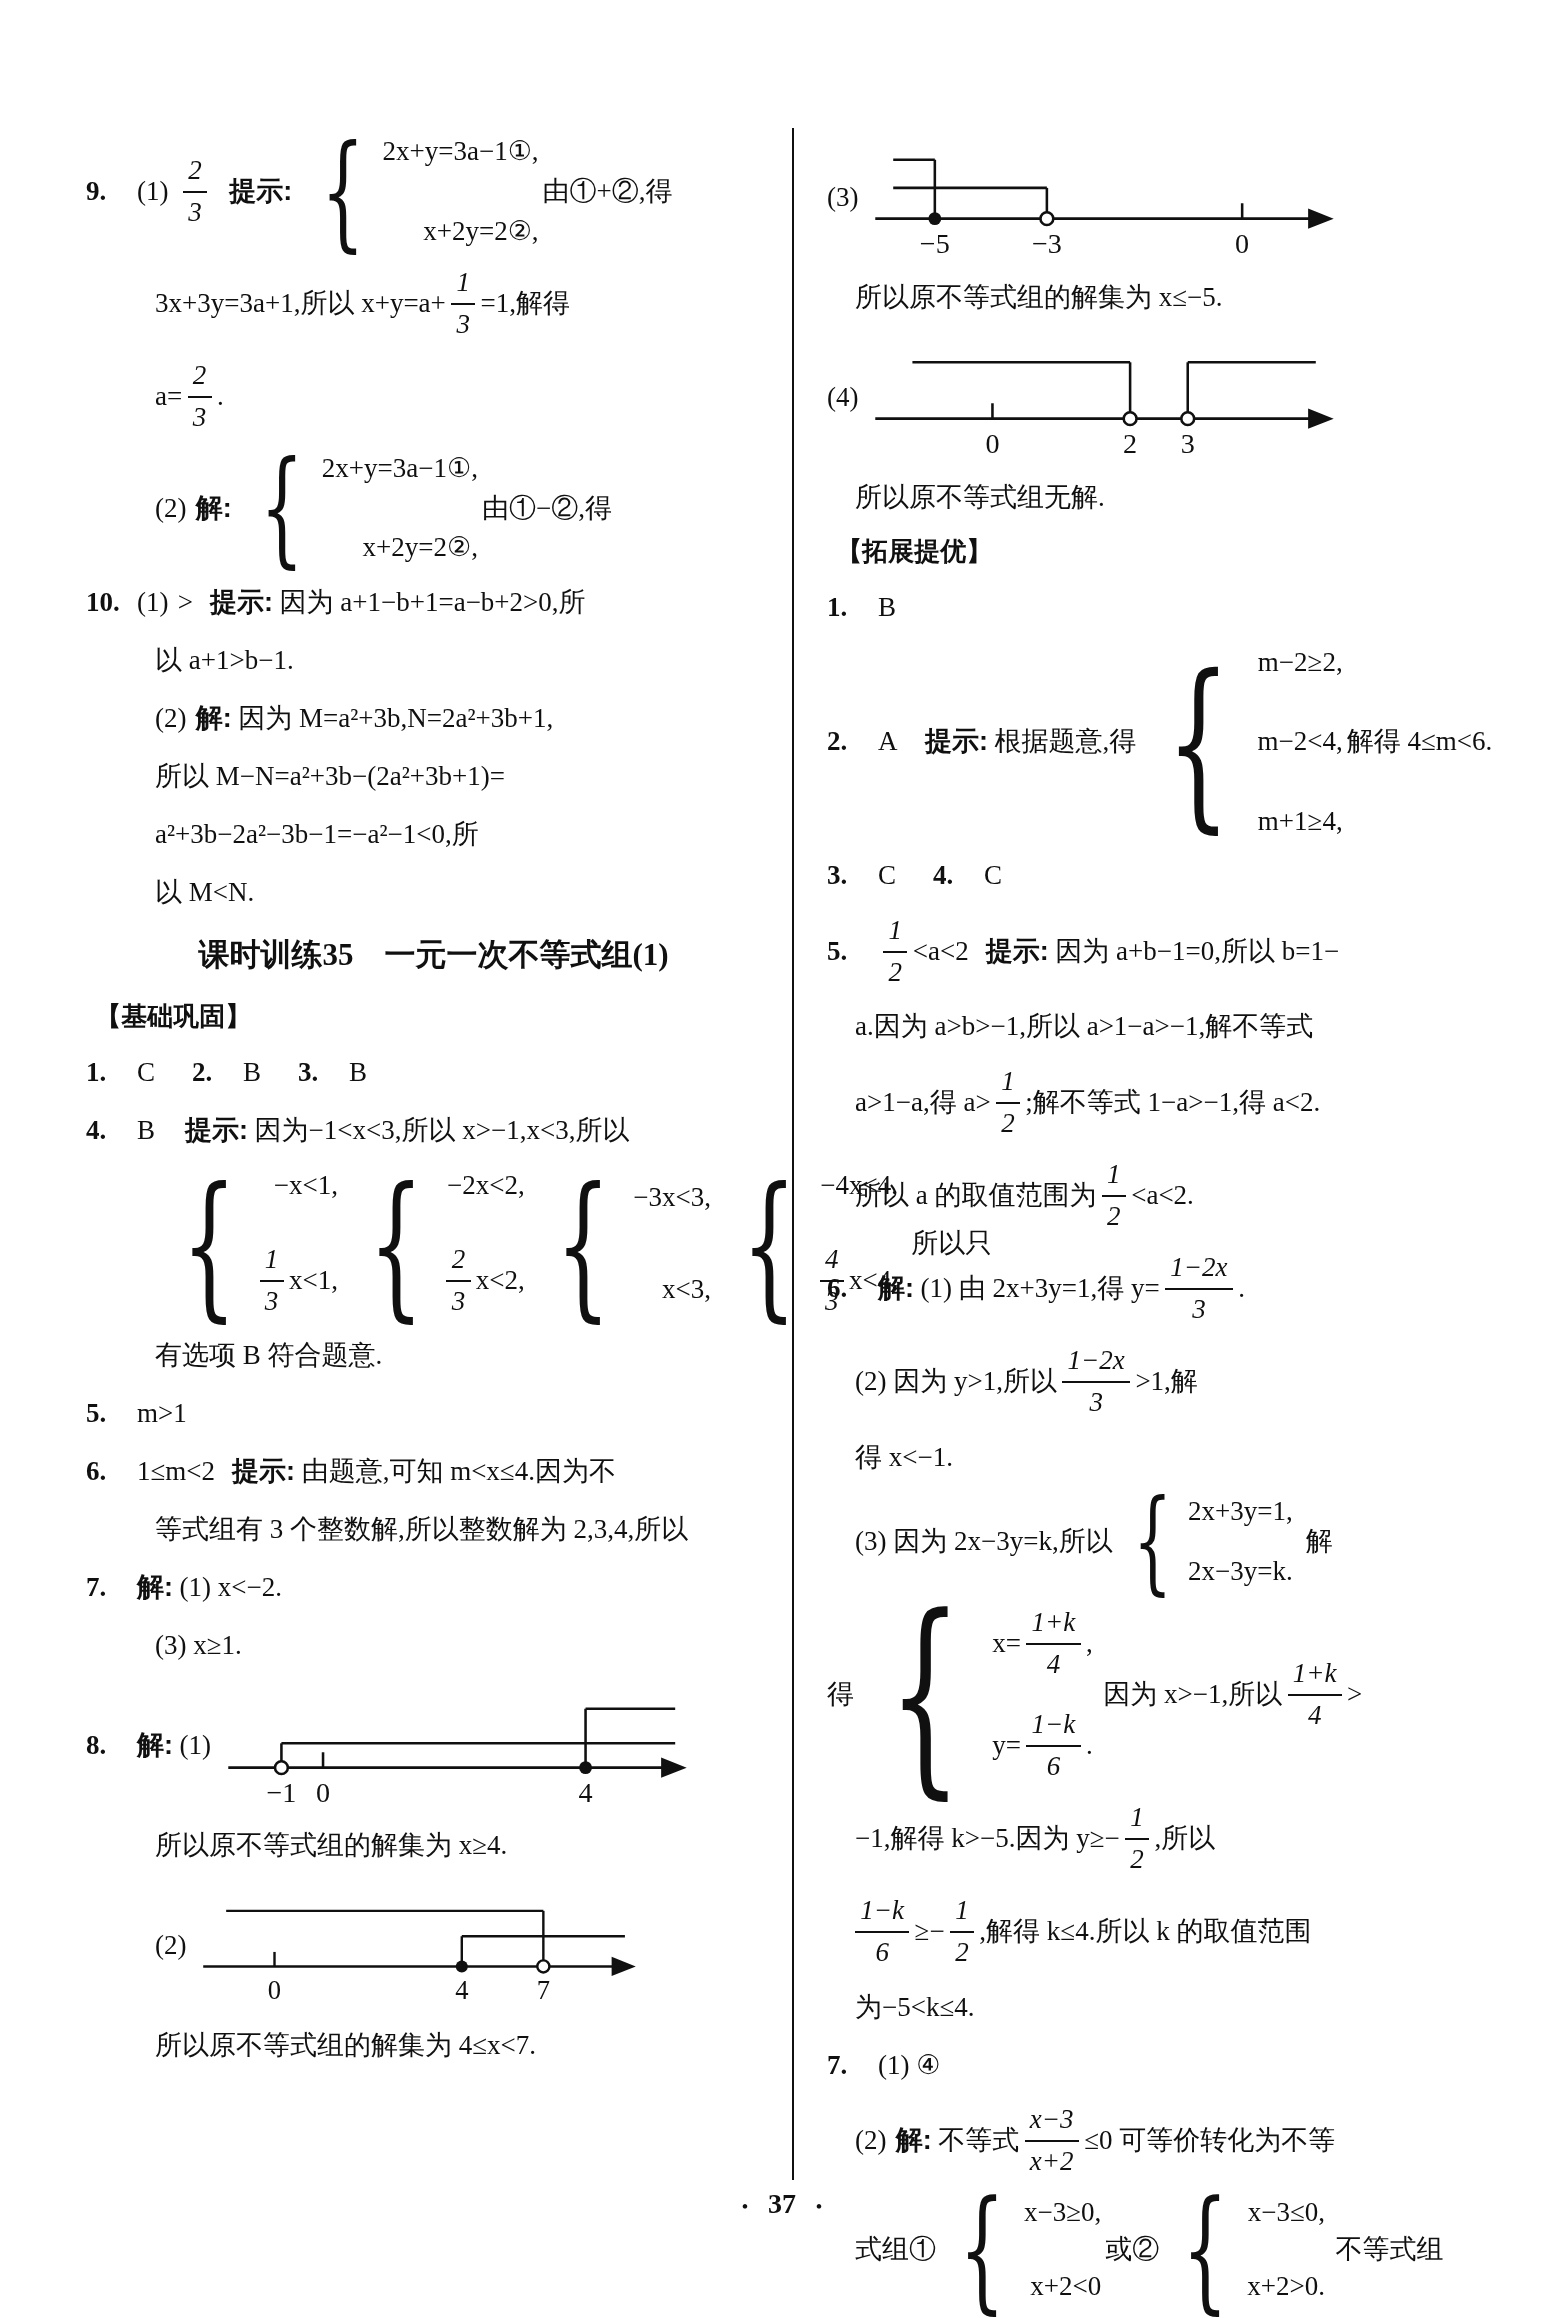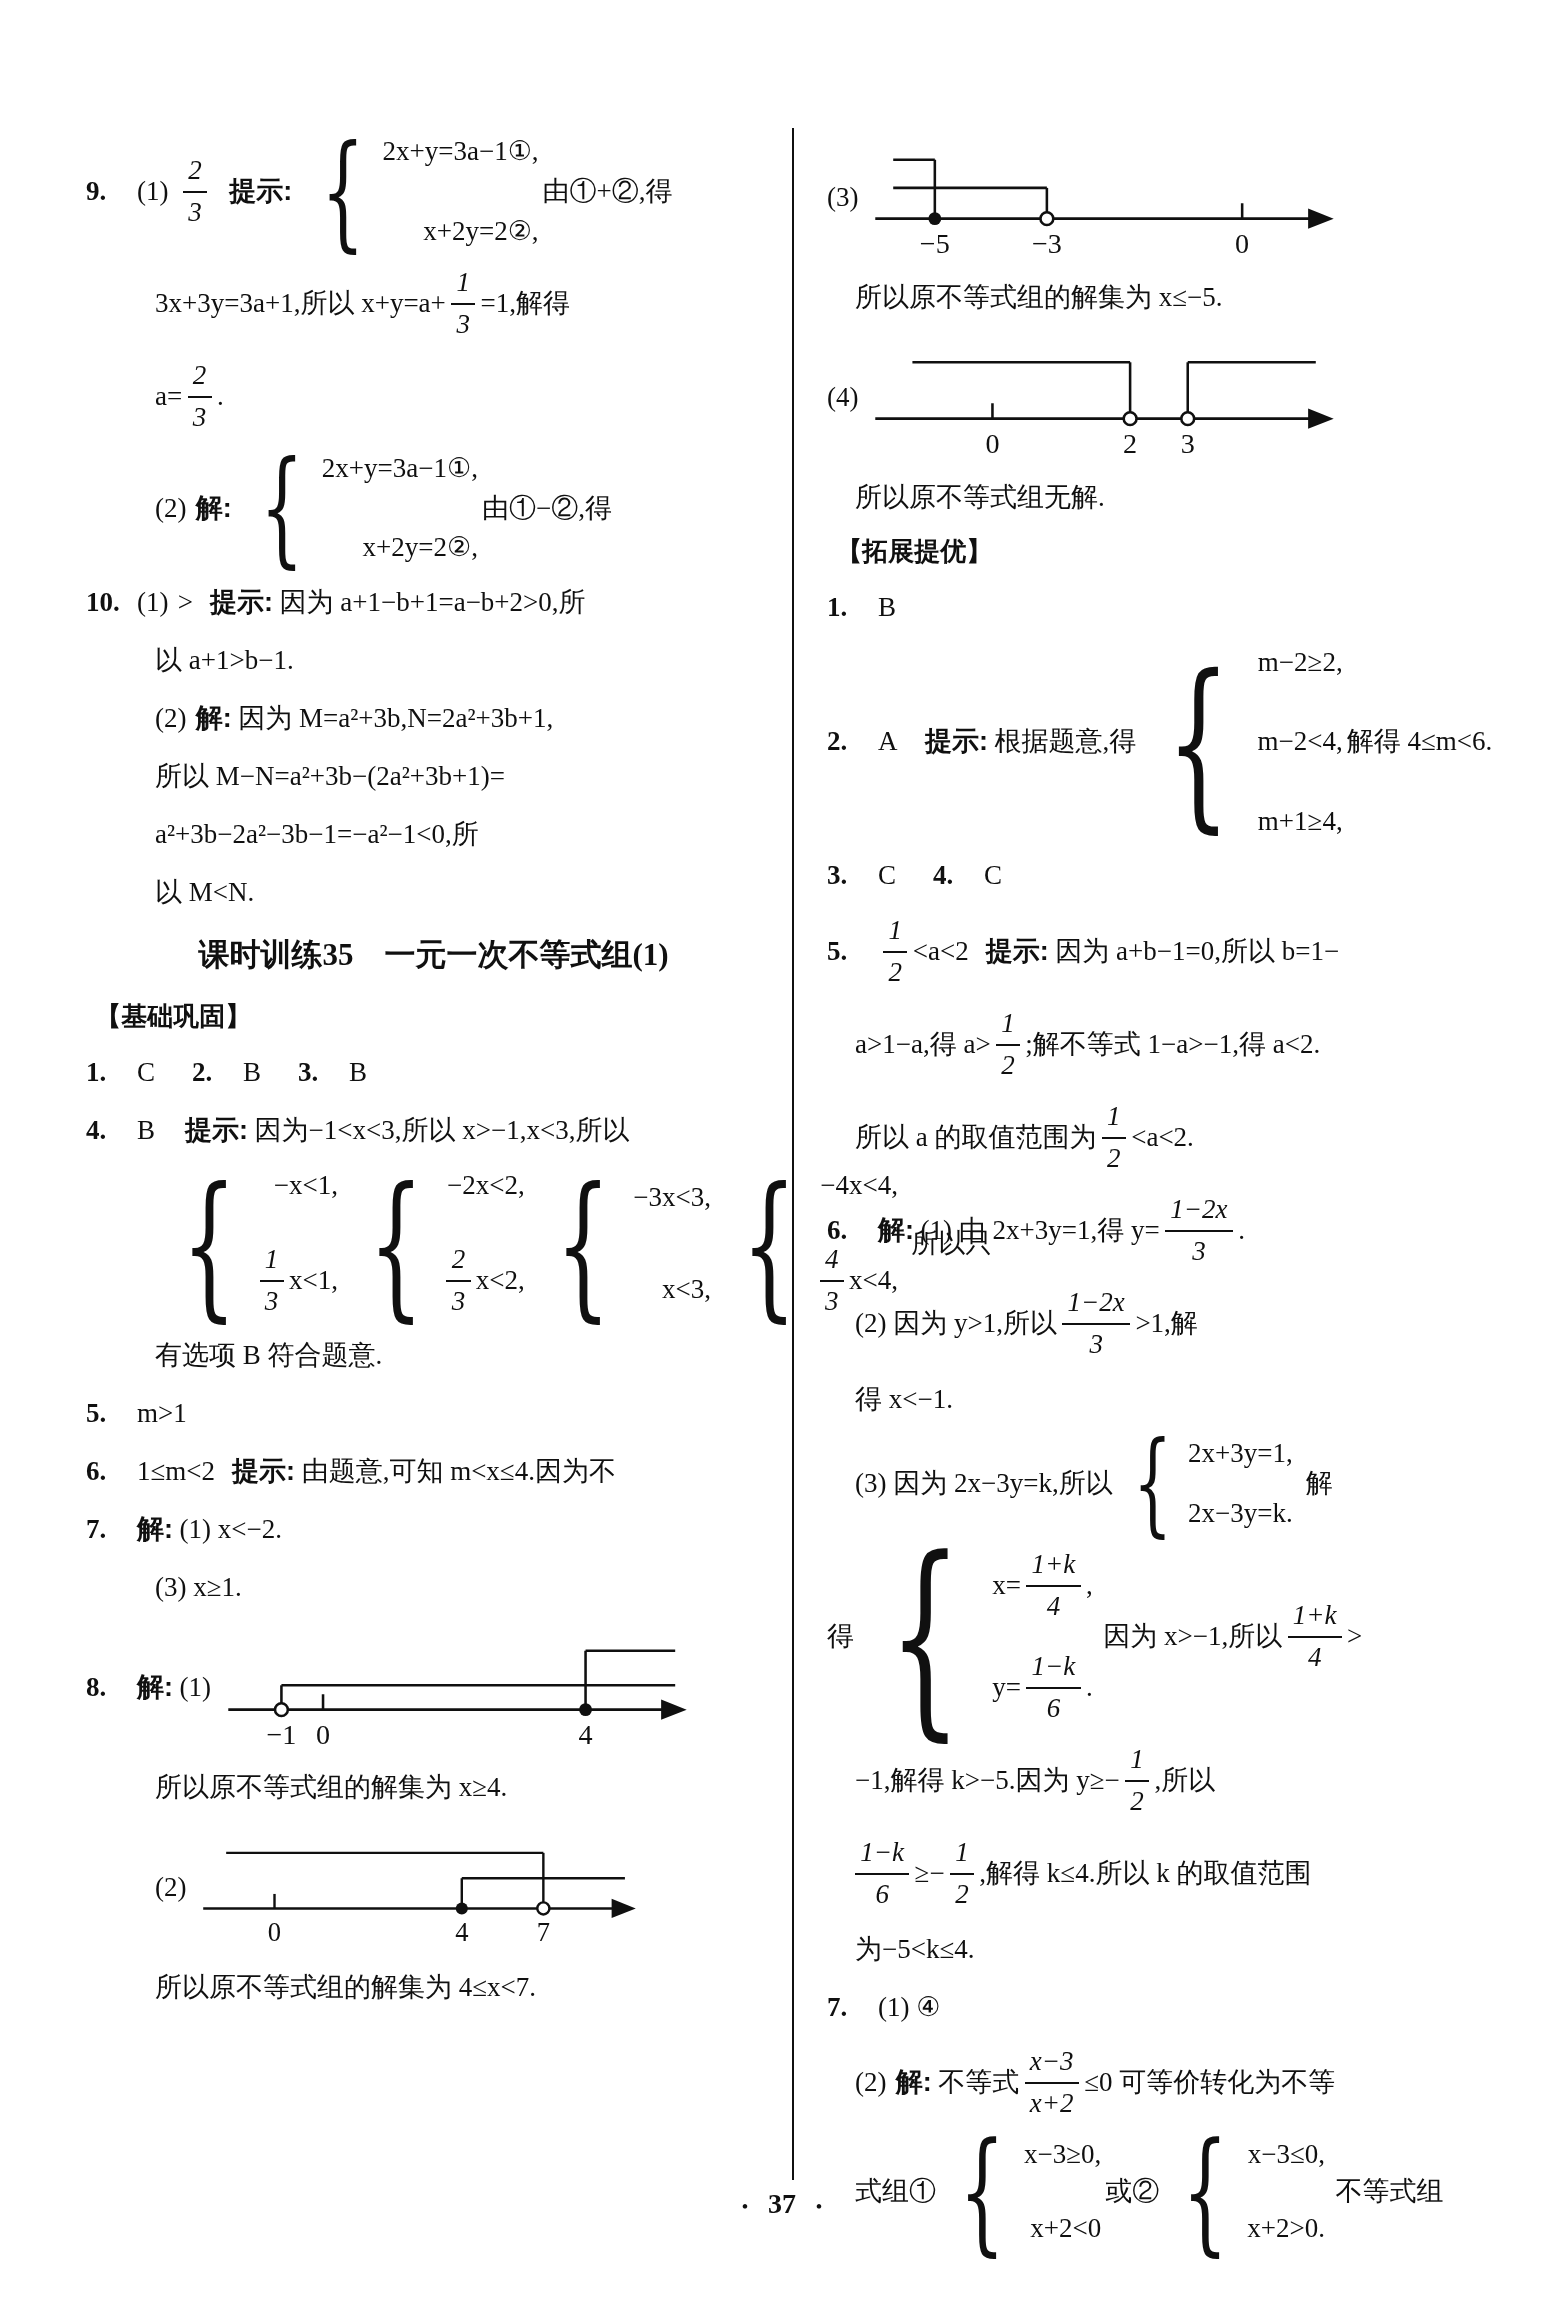--- a/index.html
+++ b/index.html
@@ -201,20 +201,23 @@
     <span class="qn">5.</span>
     <span class="t">m&gt;1</span>
   </div>
 
   <div class="line">
     <span class="qn">6.</span>
     <span class="t">1≤m&lt;2</span>
     <span class="hint">提示:</span>
     <span class="t">由题意,可知 m&lt;x≤4.因为不</span>
   </div>
+  <div class="line ind">
+      <span class="t">等式组有 3 个整数解,所以整数解为 2,3,4,所以</span>
+    </div>
 
   <div class="line">
     <span class="qn">7.</span>
     <span class="jie">解:</span>
     <span class="t">(1) x&lt;−2.</span>
   </div>
   <div class="line ind">
       <span class="t">(3) x≥1.</span>
     </div>
 
@@ -354,20 +357,23 @@
     <span class="qn">5.</span>
     <span class="frac">
         <span class="fn">1</span>
         <span class="fd">2</span>
       </span>
     <span class="t">&lt;a&lt;2</span>
     <span class="hint">提示:</span>
     <span class="t">因为 a+b−1=0,所以 b=1−</span>
   </div>
   <div class="line rind">
+      <span class="t">a.因为 a&gt;b&gt;−1,所以 a&gt;1−a&gt;−1,解不等式</span>
+    </div>
+  <div class="line rind">
     <span class="t">a&gt;1−a,得 a&gt;</span>
     <span class="frac">
         <span class="fn">1</span>
         <span class="fd">2</span>
       </span>
     <span class="t">;解不等式 1−a&gt;−1,得 a&lt;2.</span>
   </div>
   <div class="line rind">
     <span class="t">所以 a 的取值范围为</span>
     <span class="frac">

